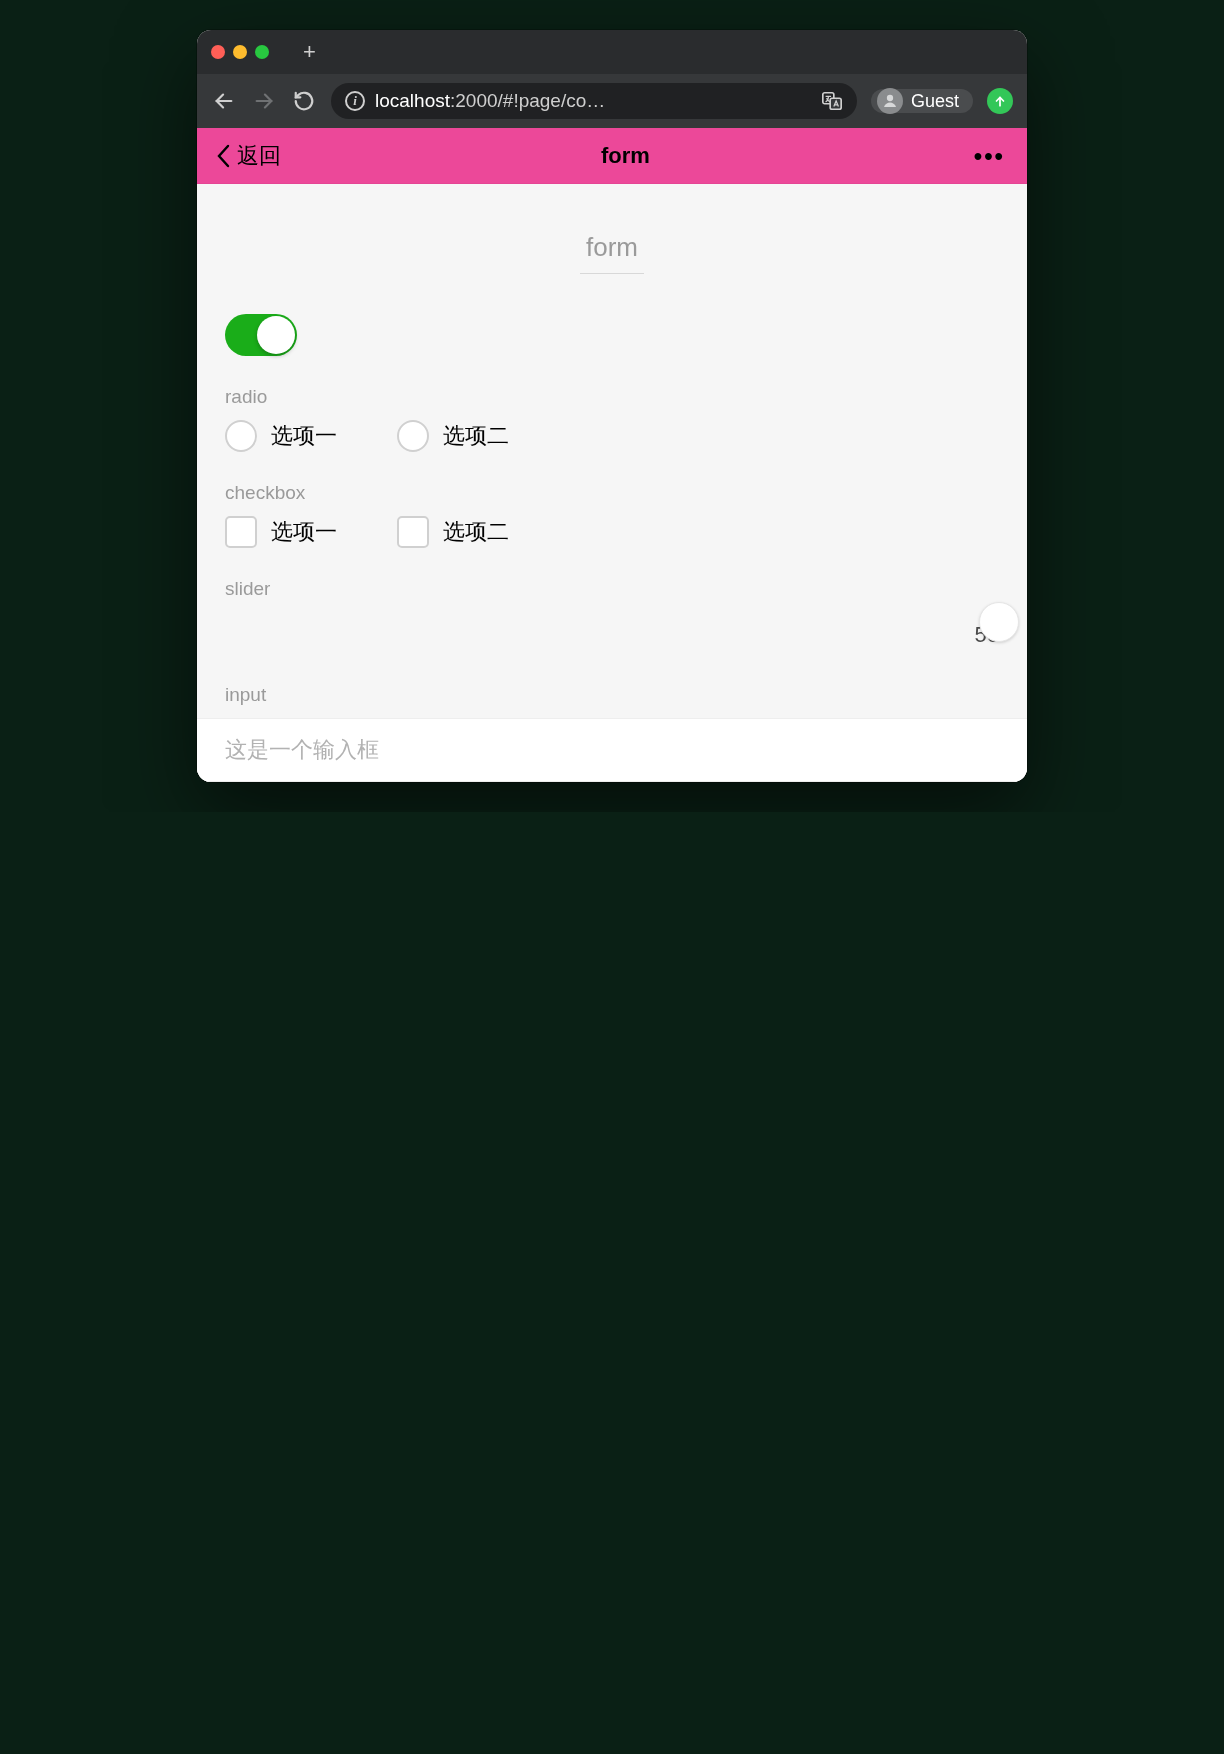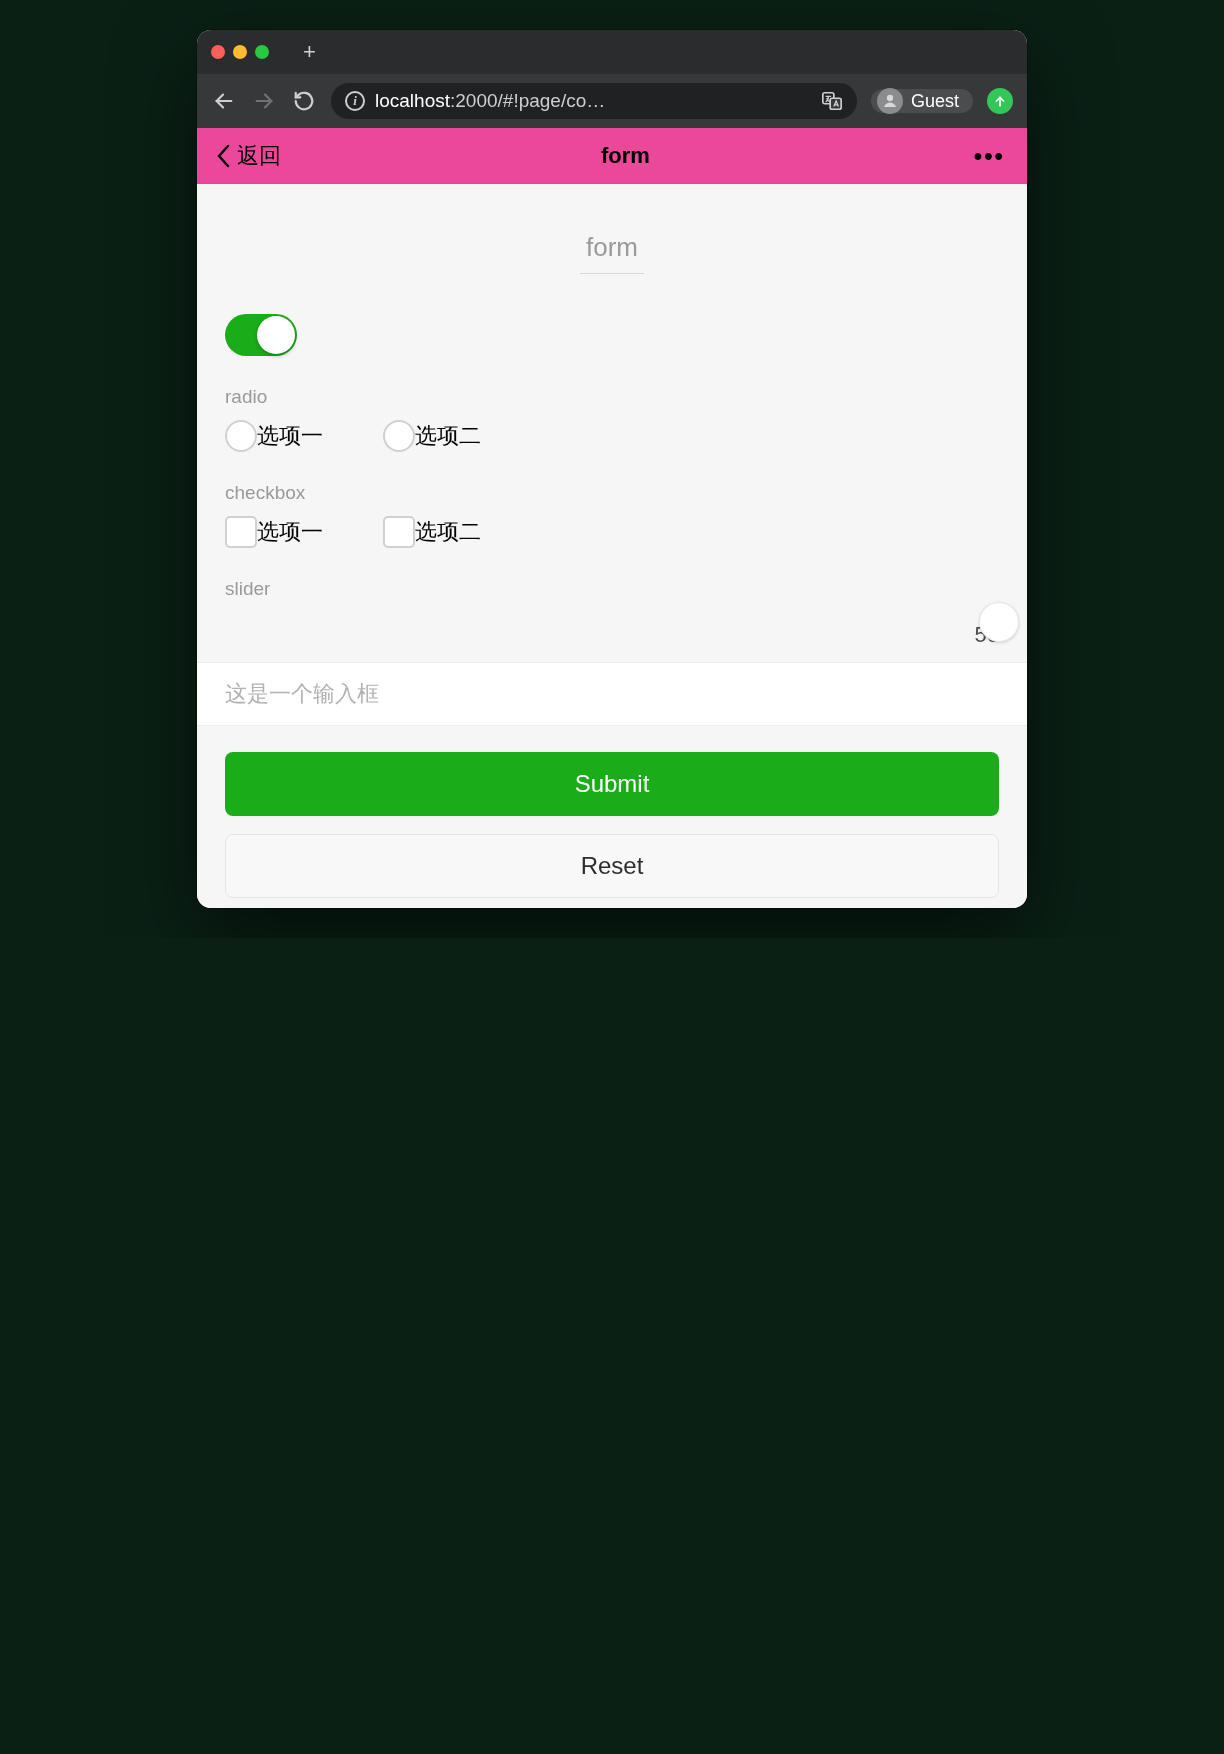--- a/index.html
+++ b/index.html
@@ -96,21 +96,21 @@
   .wx-more { font-size:24px; letter-spacing:2px; font-weight:900; cursor:pointer; padding:0 4px; }
   .hero { text-align:center; padding: 48px 0 18px; }
   .hero span { color:#9a9a9a; font-size:26px; border-bottom:1px solid #d8d8d8; padding:0 6px 10px; display:inline-block; }
   .sect { padding: 22px 28px 8px; }
   .sect-lbl { color:#9a9a9a; font-size:19px; margin-bottom: 12px; }
   
   .switch { width:72px; height:42px; border-radius:21px; background:#1aad19; position:relative; cursor:pointer; }
   .switch .knob { position:absolute; top:2px; right:2px; width:38px; height:38px; border-radius:50%; background:#fff; box-shadow:0 2px 4px rgba(0,0,0,0.25); }
   
   .optrow { display:flex; gap:60px; }
-  .opt { display:flex; align-items:center; cursor:pointer; font-size:22px; }
+  .opt { display:flex; align-items:center; gap:14px; cursor:pointer; font-size:22px; }
   .radio { width:32px;height:32px;border-radius:50%;border:2px solid #d0d0d0;background:#fff; }
   .chk { width:32px;height:32px;border-radius:5px;border:2px solid #d0d0d0;background:#fff; }
   
   .slider-wrap { display:flex; align-items:flex-end; gap:0; padding:10px 0 6px 18px;flex-direction:column; }
   .slider { flex:1; position:relative; height:40px; }
   .track { position:absolute; top:19px; left:0; right:0; height:3px; background:#e2e2e2; border-radius:2px; }
   .fill  { position:absolute; top:19px; left:0; height:3px; background:#1aad19; border-radius:2px; }
   .thumb { position:absolute; top:50%; width:40px;height:40px;border-radius:50%;background:#fff;border:1px solid #e6e6e6;box-shadow:0 1px 3px rgba(0,0,0,0.15); transform:translate(-50%,-50%); cursor:grab;}
   .slider-val { font-size:22px; color:#4a4a4a; width:36px; text-align:right; }
   
@@ -242,21 +242,20 @@
       <div class="slider-wrap">
         <div class="slider">
           <div class="track"></div>
           <div class="fill" id="slider-fill" style="width: 50%;"></div>
           <div class="thumb" id="slider-thumb" style="left: 50%;"></div>
         </div>
         <div class="slider-val">50</div>
       </div>
     </div>
 
+    <div class="sect" style="padding-bottom:0">
+      <div class="sect-lbl">input</div>
+    </div>
     <input class="inp" placeholder="这是一个输入框" style="">
 
-    <div class="btns">
-      <div class="btn pri">Submit</div>
-      <div class="btn sec">Reset</div>
-    </div>
 
   </div>
 </div>
 
 </body></html>

